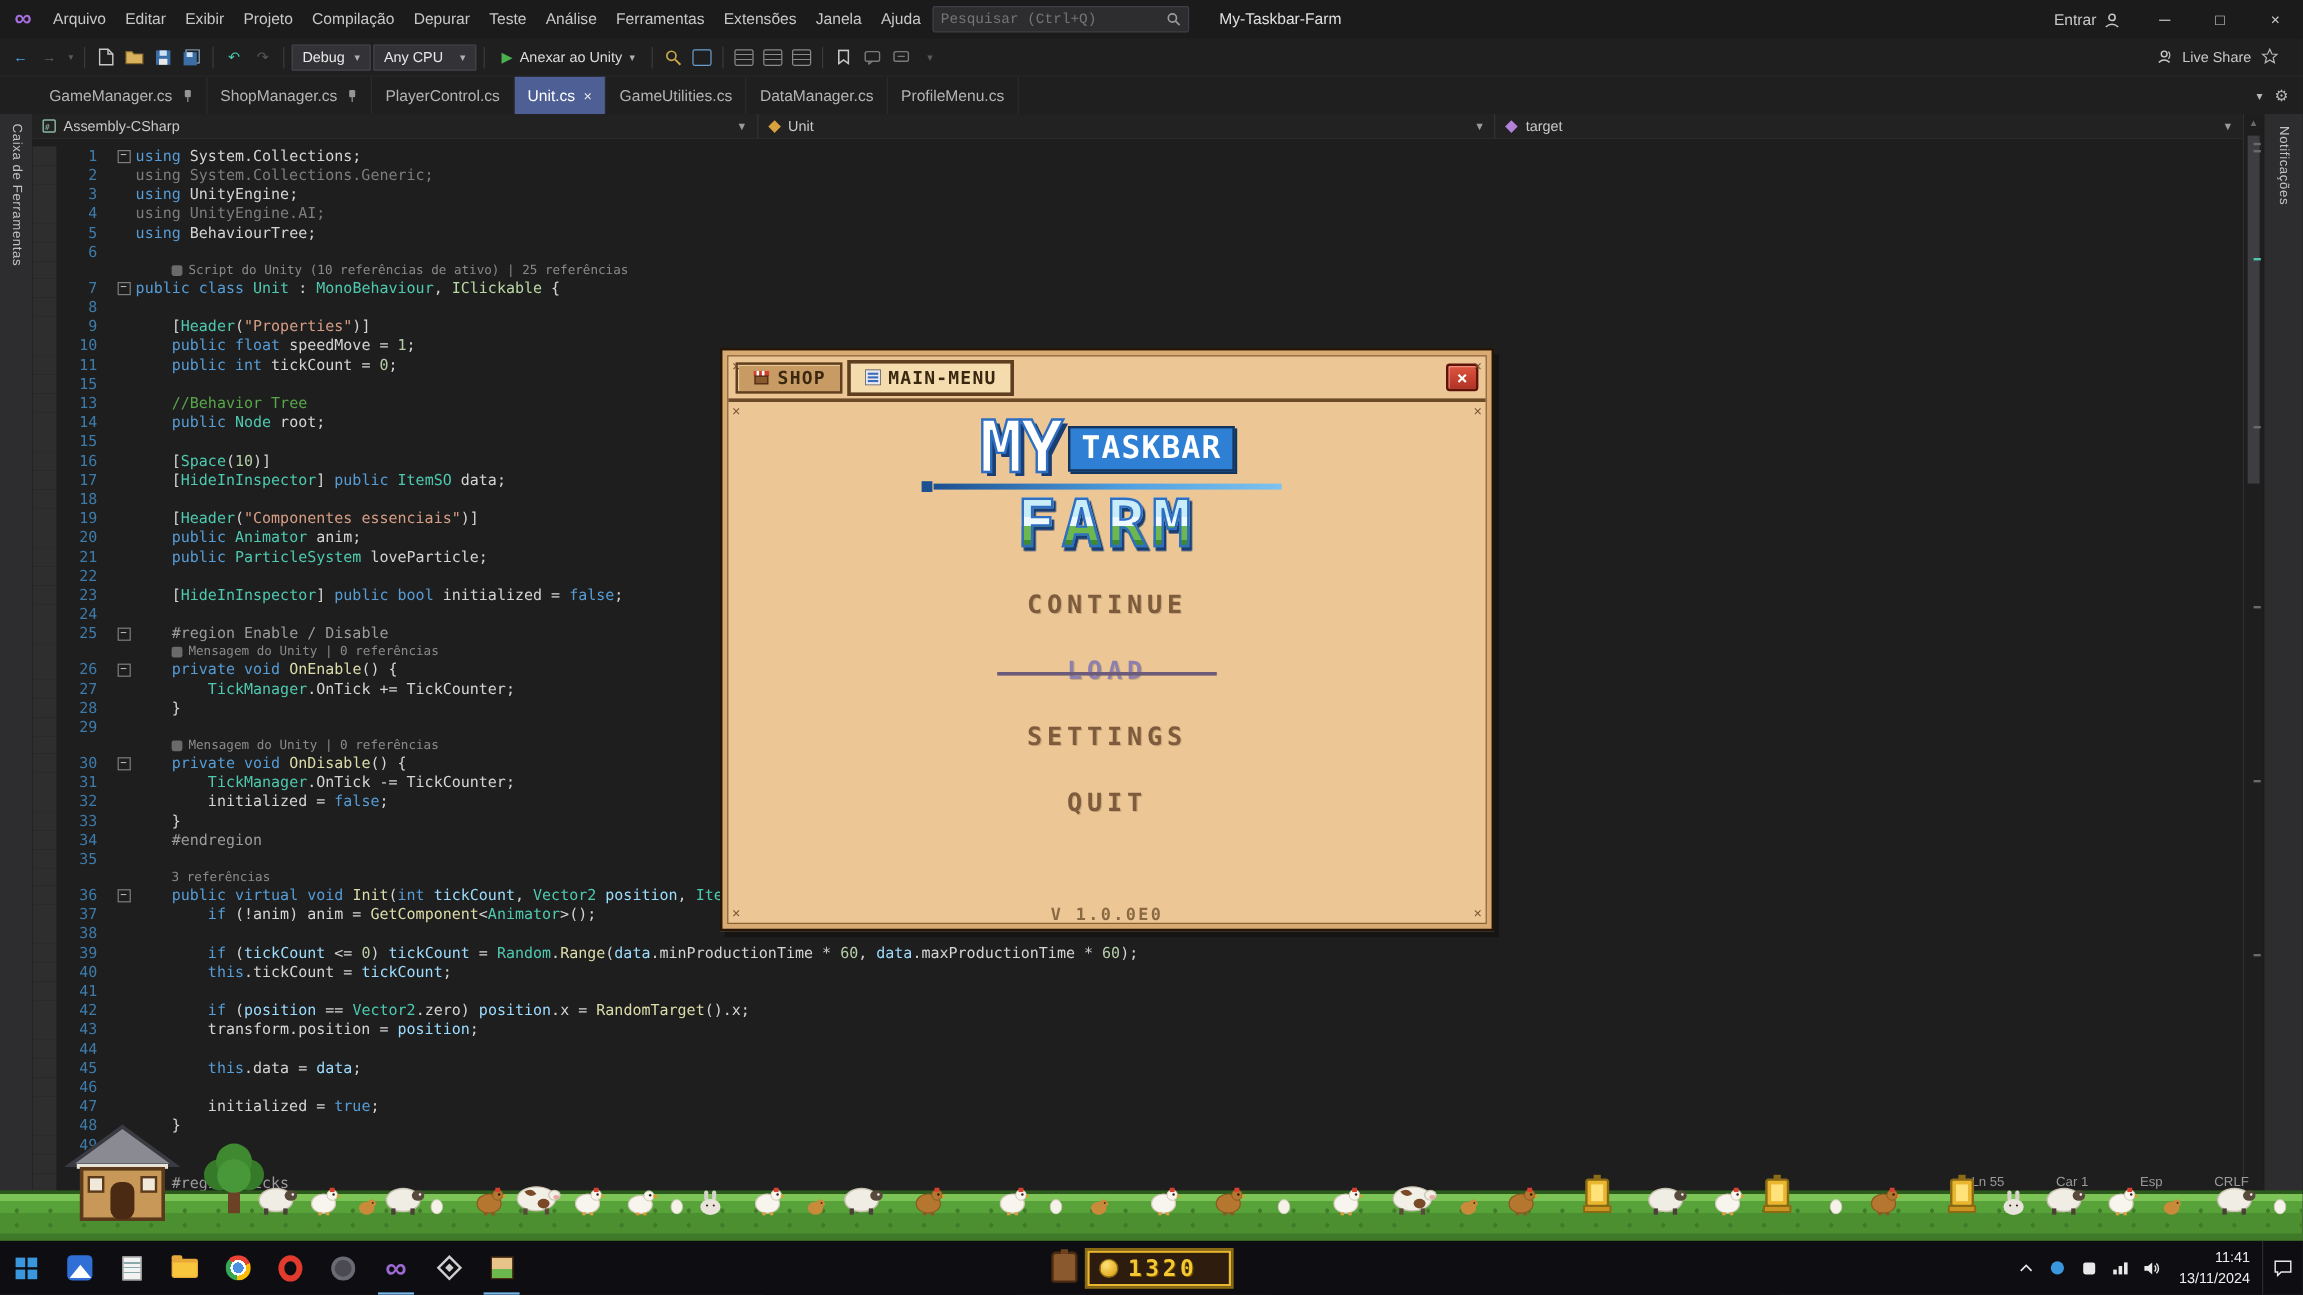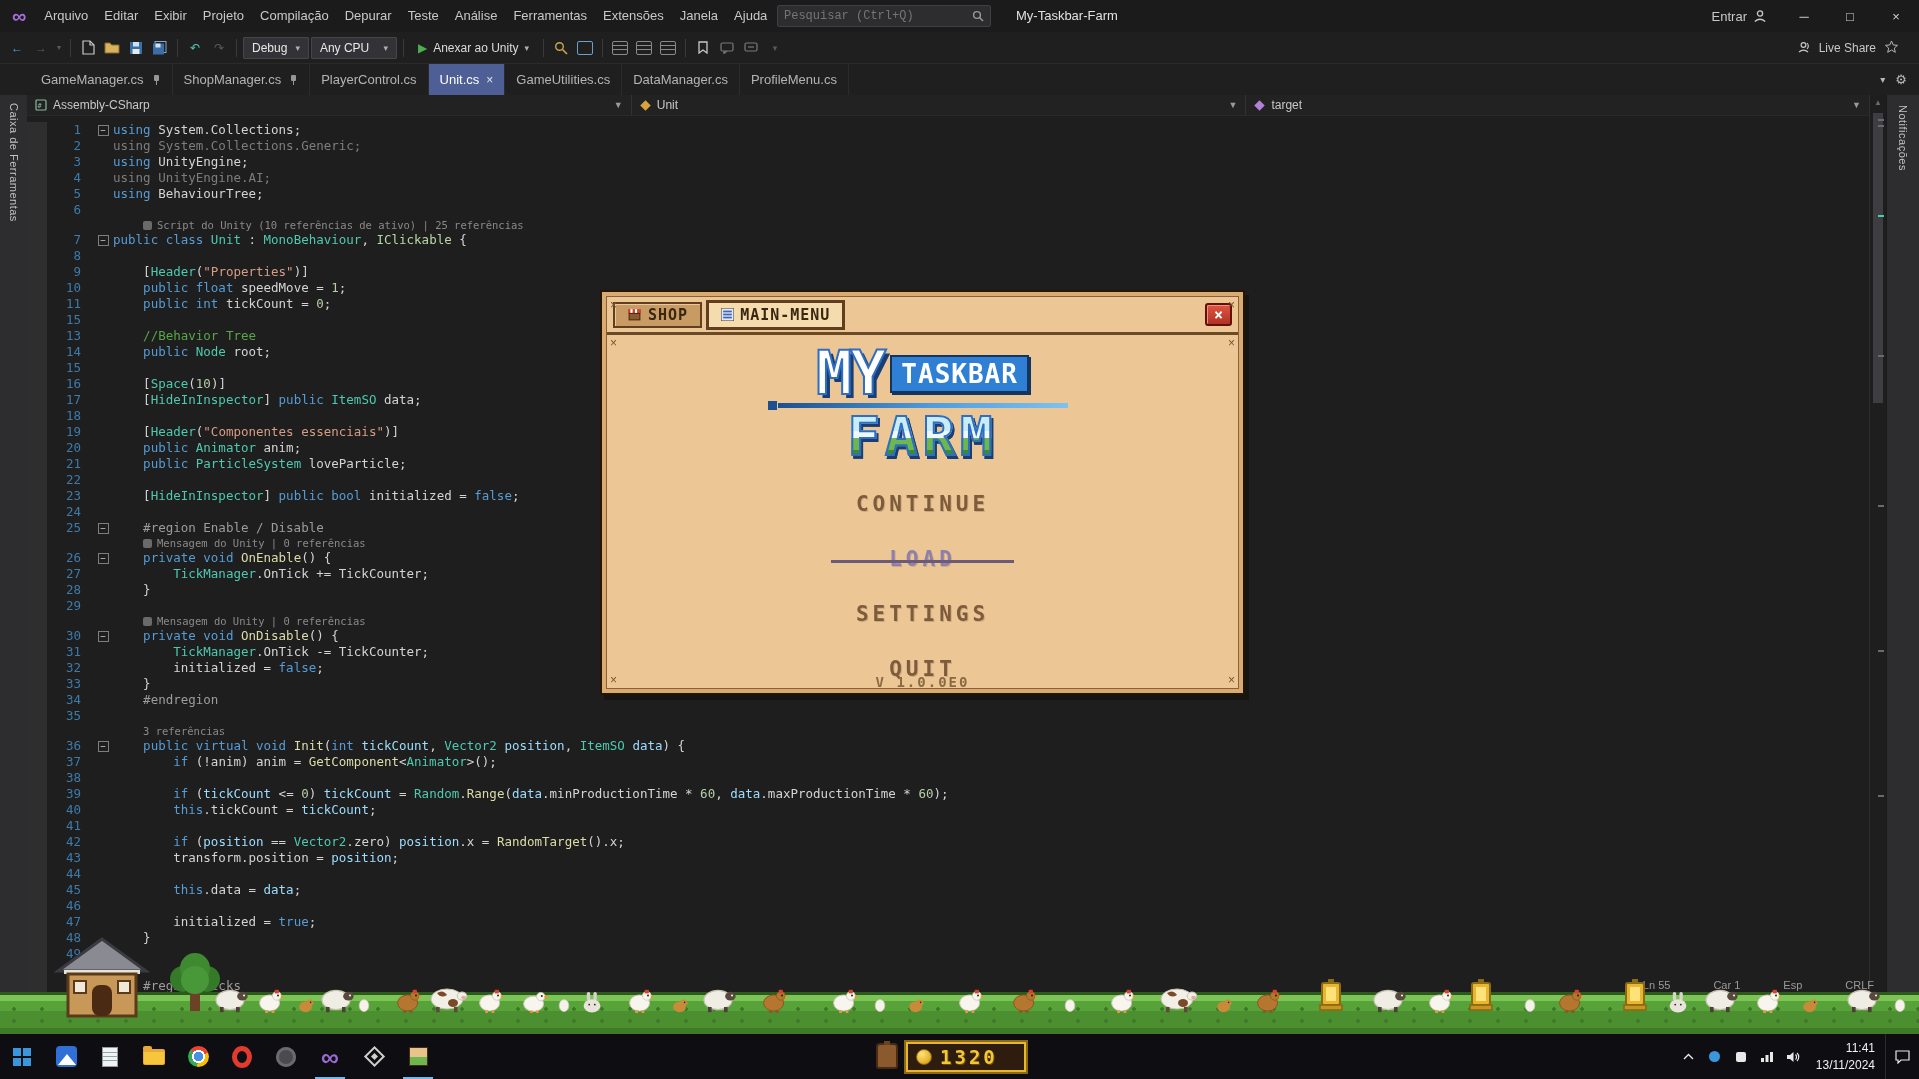--- a/index.html
+++ b/index.html
@@ -9,21 +9,21 @@
 
 
 .titlebar{position:relative;height:32px;background:#1b1b1c;display:flex;align-items:center;font-size:13px;z-index:5}
 .vs-logo{color:#a86ede;font-size:20px;font-weight:bold;padding:0 10px 0 12px}
 .menu-row{display:flex;height:100%}
 .menu-row .menu-item{padding:0 8px;line-height:32px;color:#c8c8c8;cursor:default;white-space:nowrap}
 .search-box{position:absolute;left:777px;top:5px;width:214px;height:22px;background:#2d2d30;border:1px solid #3f3f46;border-radius:2px;display:flex;align-items:center;padding:0 6px}
 .search-box input{flex:1;background:transparent;border:none;outline:none;color:#9a9a9a;font-size:12px;font-family:Liberation Mono, monospace}
 .solution-title{position:absolute;left:1016px;top:0;line-height:32px;color:#e0e0e0}
 .tb-right{margin-left:auto;display:flex;align-items:center;height:100%}
-.signin{display:flex;align-items:center;gap:6px;color:#c8c8c8;padding:0 14px}
+.signin{display:flex;align-items:flex-end;gap:6px;color:#c8c8c8;padding:0 14px}
 .win-btn{width:46px;height:32px;display:flex;align-items:center;justify-content:center;color:#cfcfcf;font-size:13px}
 
 
 .toolbar{height:32px;background:#1f1f20;border-bottom:1px solid #2a2a2b;display:flex;align-items:center;font-size:12px;gap:2px;padding:0 6px;z-index:5;position:relative}
 .ti{width:22px;height:24px;display:flex;align-items:center;justify-content:center;color:#c8c8c8;border-radius:2px}
 .ti.blue{color:#4aa0e0}.ti.teal{color:#4ec9b0}.ti.dis{color:#5a5a5a}
 .tsep{width:1px;height:18px;background:#3a3a3c;margin:0 4px}
 .dd{height:22px;background:#333337;border:1px solid#46464a;display:flex;align-items:center;gap:8px;padding:0 8px;color:#e8e8e8;border-radius:1px}
 .dd .car{color:#b0b0b0;font-size:9px}
 .attach{display:flex;align-items:center;gap:6px;padding:0 8px;height:24px;color:#dcdcdc}
@@ -63,21 +63,21 @@
 .tk-p{color:#d4d4d4}.tk-k{color:#569cd6}.tk-t{color:#4ec9b0}.tk-i{color:#b8d7a3}.tk-m{color:#dcdcaa}
 .tk-s{color:#d69d85}.tk-n{color:#b5cea8}.tk-c{color:#57a64a}.tk-g{color:#7d7d7d}.tk-v{color:#9cdcfe}.tk-r{color:#9c9c9c}
 .scroll-col{width:17px;background:#1e1e1e;border-left:1px solid #2e2e2e;position:relative;color:#6a6a6a}
 .scroll-up{display:block;text-align:center;font-size:8px;padding-top:3px}
 .scroll-thumb{position:absolute;left:3px;right:3px;top:18px;height:290px;background:#3e3e42}
 .smark{position:absolute;right:2px;width:6px;height:2px;background:#6a6a6a}
 .notif-strip{width:33px;background:#2d2d30;border-left:1px solid #1a1a1a;font-size:11px;color:#c2c2c2;display:flex;flex-direction:column;align-items:center;padding-top:10px}
 .status-frag{position:absolute;right:45px;top:979px;font-size:11px;color:#9a9a9a;display:flex;gap:43px;z-index:20}
 
 
-.game-window{position:absolute;left:600px;top:290px;width:645px;height:405px;background:#ecc795;border:2px solid #241505;box-shadow:inset 0 0 0 4px #d8ab72,inset 0 0 0 5px #8a6038,4px 5px 0 rgba(10,5,0,.35);z-index:30}
+.game-window{position:absolute;left:600px;top:290px;width:645px;height:486px;background:#ecc795;border:2px solid #241505;box-shadow:inset 0 0 0 4px #d8ab72,inset 0 0 0 5px #8a6038,4px 5px 0 rgba(10,5,0,.35);z-index:30}
 .gw-titlebar{height:38px;margin:5px 5px 0 5px;display:flex;align-items:center;padding:0 6px;border-bottom:3px solid #6b4a28}
 .px{font-family:"DejaVu Sans Mono",monospace;font-weight:bold}
 .gw-shop{height:26px;display:flex;align-items:center;gap:6px;padding:0 12px;background:#c79b63;border:2px solid #5f3f1f;box-shadow:inset 1px 1px 0 #e8c893;font-size:15px;color:#3a2710;letter-spacing:1px}
 .gw-mainmenu{height:30px;display:flex;align-items:center;gap:6px;padding:0 12px;background:#f4dcae;border:3px solid #5f3f1f;font-size:15px;color:#3a2710;letter-spacing:1px;margin-left:4px}
 .gw-close{margin-left:auto;width:27px;height:23px;background:linear-gradient(#e05540,#b03226);border:2px solid #5f1208;border-radius:3px;color:#fff;font-weight:bold;font-size:15px;display:flex;align-items:center;justify-content:center;box-shadow:inset 1px 1px 0 #f29080}
 .gw-body{position:relative;height:calc(100% - 46px);text-align:center}
 .logo-row{display:flex;justify-content:center;align-items:flex-start;margin-top:12px}
 .logo-my{font-size:60px;line-height:52px;color:#fff;-webkit-text-stroke:2px #2e6fc2;text-shadow:4px 4px 0 #1a3e73;letter-spacing:-2px}
 .logo-taskbar{margin:8px 0 0 6px;background:#2f7fd4;border:2px solid #14365e;box-shadow:2px 2px 0 #14365e;color:#fff;font-size:26px;padding:2px 9px;letter-spacing:1px}
 .logo-line{width:290px;height:5px;margin:4px auto 2px auto;background:linear-gradient(90deg,#1d5090,#4f9fe0 55%,#7ec2ee);position:relative}

